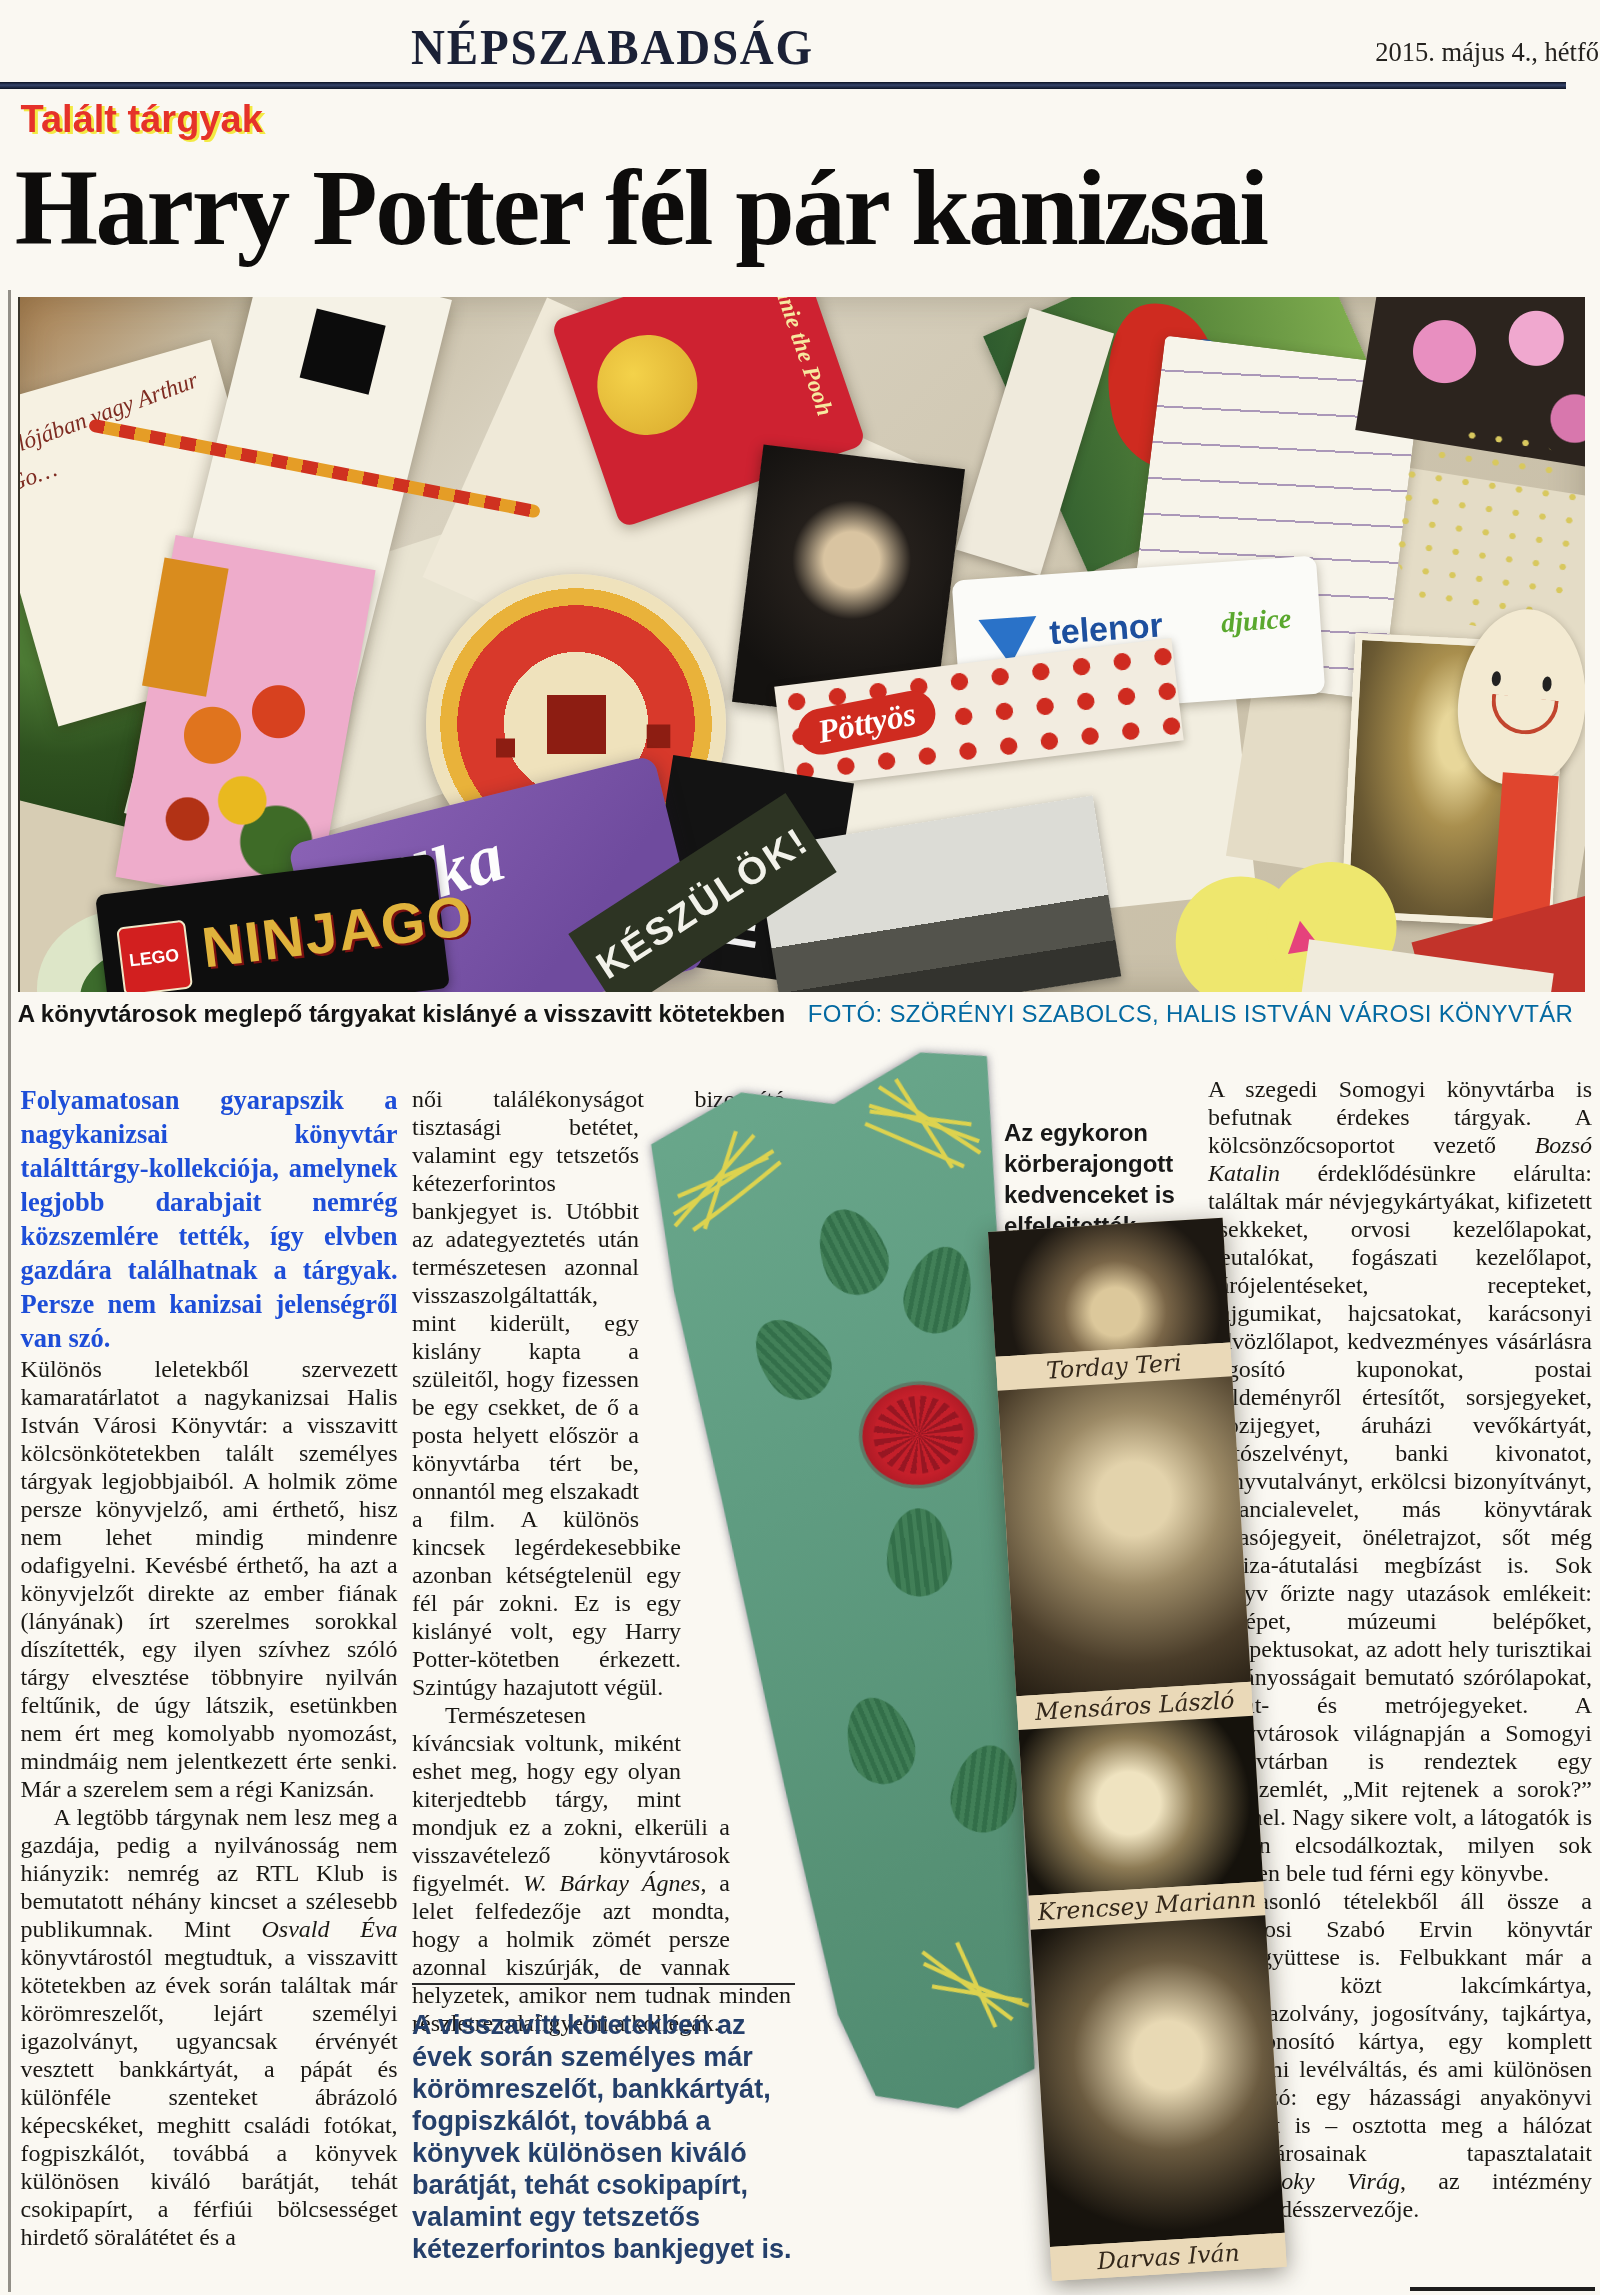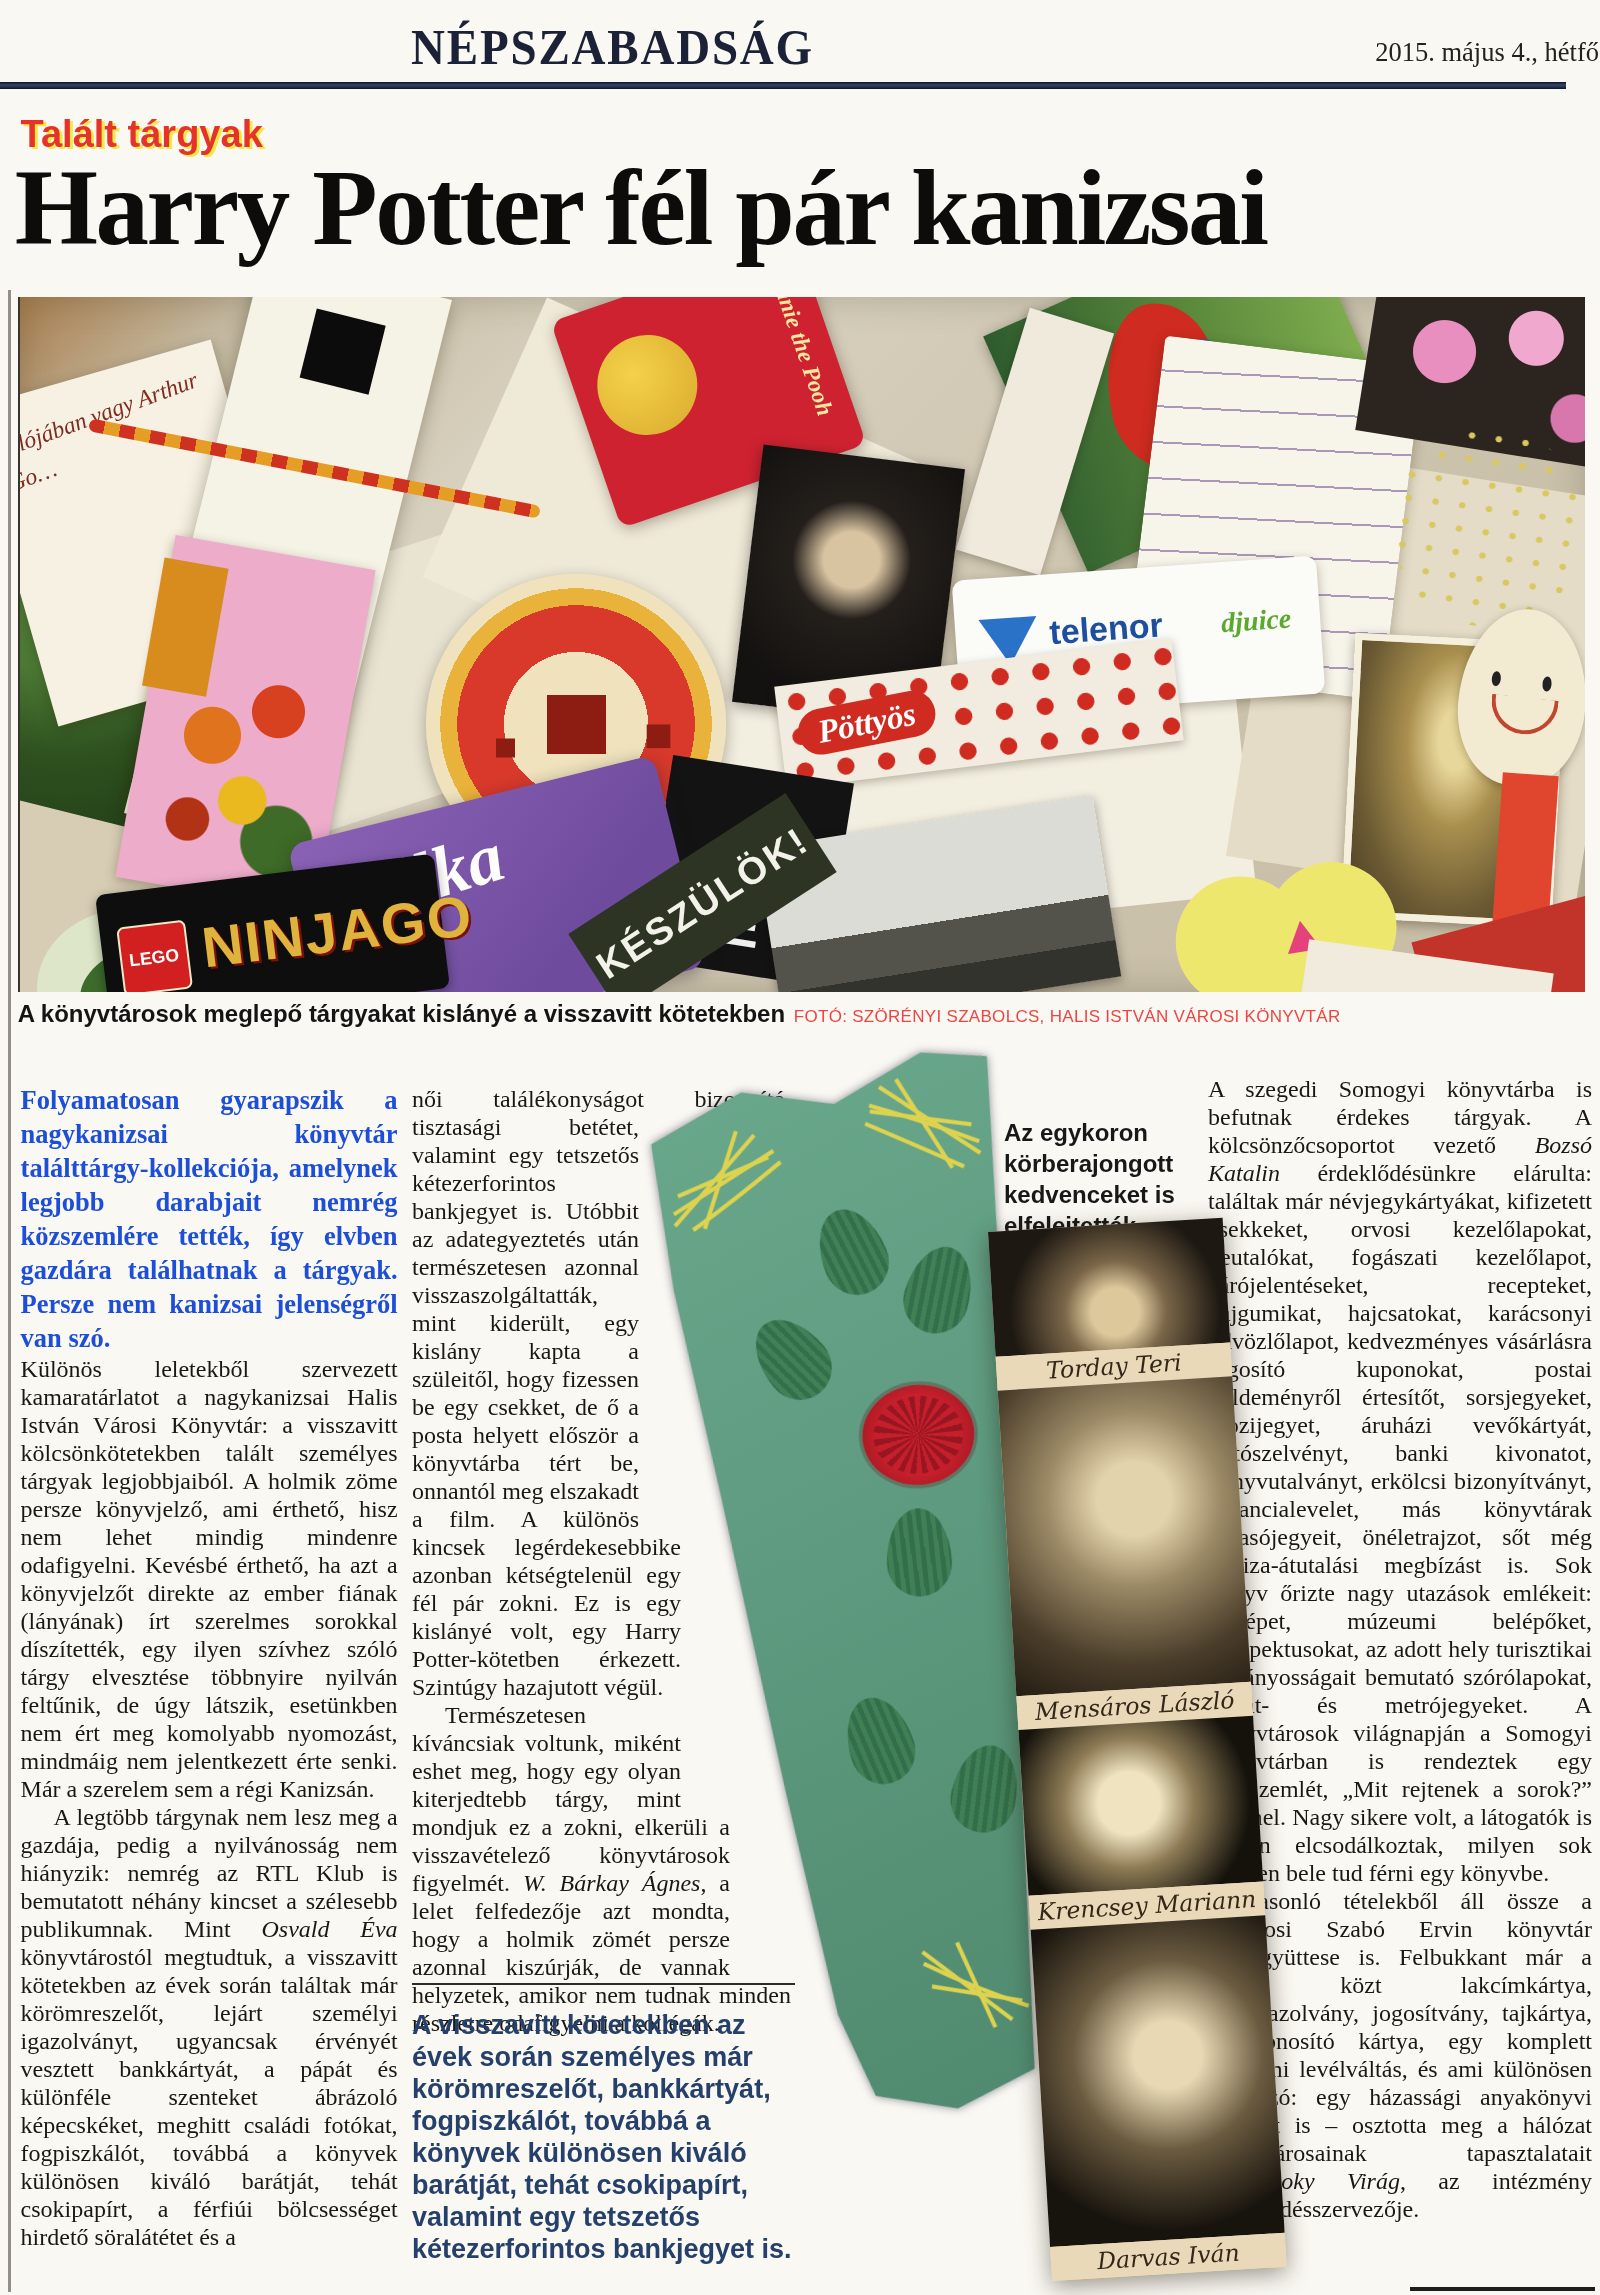--- a/index.html
+++ b/index.html
@@ -8,21 +8,21 @@
   .abs{position:absolute;}
 
   
   #masthead-title{left:318px;top:20px;width:589px;text-align:center;
     font-size:47px;font-weight:bold;letter-spacing:1.8px;color:#1b2136;transform:scaleY(1.08);}
   #masthead-date{right:33px;top:37px;font-size:26.5px;color:#24221f;}
   #masthead-rule{left:0;top:82px;width:1566px;height:7px;
     background:linear-gradient(180deg,#0d1424,#36456b 45%,#0d1424);}
 
   
-  #kicker{left:20.6px;top:113px;display:flex;gap:16.5px;align-items:center;white-space:nowrap;}
+  #kicker{left:20.6px;top:98px;display:flex;gap:16.5px;align-items:center;white-space:nowrap;}
   #kicker-tag{font-family:"Liberation Sans",sans-serif;font-weight:bold;font-size:38px;
     color:#e5322a;text-shadow:2.9px 2.4px 0 #f3ea43;}
   #kicker-title{font-size:38px;color:#121212;}
   #headline{left:14.7px;top:152px;width:1572px;font-size:107px;line-height:1.05;font-weight:bold;
     letter-spacing:-2.4px;white-space:nowrap;color:#0d0c0b;}
 
   
   #collage{left:17.7px;top:297px;width:1565px;height:695px;overflow:hidden;
     background:linear-gradient(135deg,#a97f4f 0%,#c3b89f 10%,#d8d1bf 28%,#cdc4ae 62%,#c6bca4 100%);
     border-left:2.4px solid #39352c;box-shadow:inset 0 0 35px rgba(60,50,30,.25);}
@@ -137,21 +137,21 @@
   .it-stick{left:1475px;top:477px;width:56px;height:224px;background:#e0452e;transform:rotate(4deg);}
   .it-lizard{left:17.7px;top:612px;width:183px;height:159px;border-radius:50%;background:#dde6c8;}
   .it-lizard .liz{position:absolute;left:41px;top:41px;width:100px;height:71px;background:#3c6b2c;
      border-radius:60% 40% 55% 45%/55% 60% 40% 45%;transform:rotate(-18deg);}
   .it-redbit{left:1401px;top:618px;width:200px;height:100px;background:#c2332a;transform:rotate(-15deg);}
   .it-whitebit{left:1283px;top:659px;width:247px;height:71px;background:#f0ebdc;transform:rotate(8deg);}
 
   
   #caption-bar{left:17.7px;top:1000px;width:1565px;font-family:"Liberation Sans",sans-serif;}
   #photo-caption{font-weight:bold;font-size:24px;color:#141414;}
-  #photo-credit{font-size:17px;color:#ef4444;letter-spacing:0.3px;margin-left:6px;}
+  #photo-credit{font-size:24px;color:#0369a1;letter-spacing:0.3px;margin-left:20px;}
 
   
   .coltxt{font-size:24px;line-height:28px;text-align:justify;color:#1a1814;}
   .coltxt p{margin:0;}
   .coltxt p.indent{text-indent:33px;}
   #col1{left:20.6px;top:1083px;width:377px;}
   #lead{font-weight:bold;font-size:26.5px;line-height:34px;text-align:justify;color:#1d4ed8;}
   #byline-block{border-top:2.9px solid #161616;border-bottom:2.9px solid #161616;
      margin-top:27px;margin-bottom:21px;padding:9.4px 1.2px 11.8px;
      font-family:"Liberation Sans",sans-serif;font-weight:bold;font-size:28px;color:#131313;}

